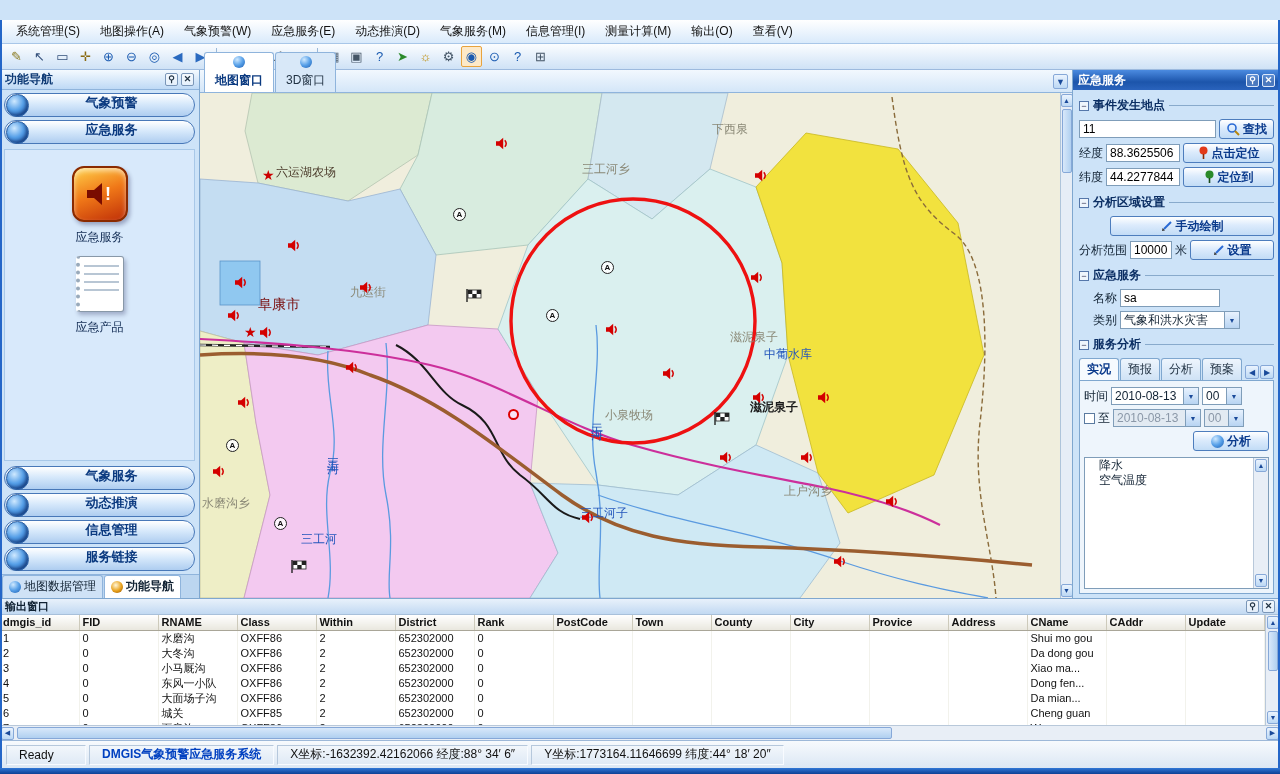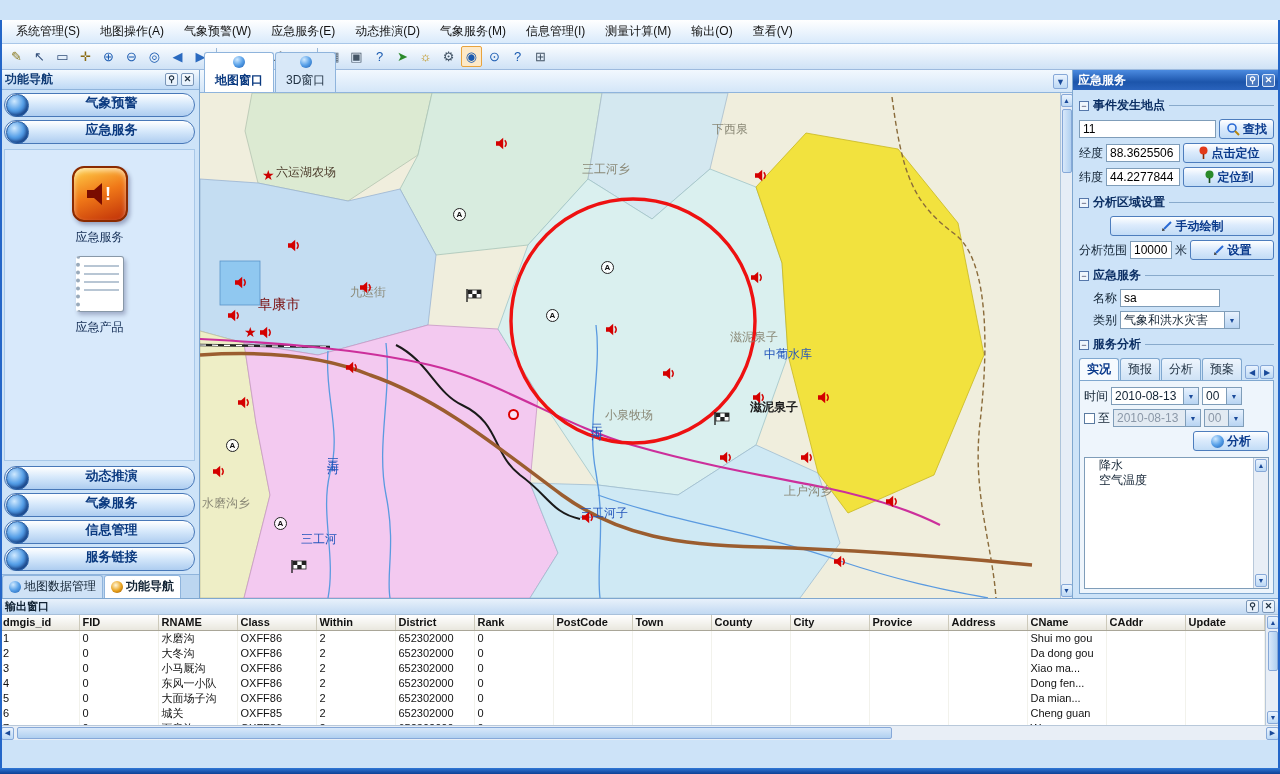--- a/index.html
+++ b/index.html
@@ -270,25 +270,25 @@
             <div class="prd-line"></div>
             <div class="prd-line"></div>
             <div class="prd-line"></div>
         </div>
         <div class="shortcut-label">应急产品</div>
       </div>
     </div>
     <div id="nav-bottom-groups">
         <div class="nav-group">
           <span class="globe-ico"></span>
-          <span class="nav-group-label">动态推演</span>
+          <span class="nav-group-label">气象服务</span>
         </div>
         <div class="nav-group">
           <span class="globe-ico"></span>
-          <span class="nav-group-label">气象服务</span>
+          <span class="nav-group-label">动态推演</span>
         </div>
         <div class="nav-group">
           <span class="globe-ico"></span>
           <span class="nav-group-label">信息管理</span>
         </div>
         <div class="nav-group">
           <span class="globe-ico"></span>
           <span class="nav-group-label">服务链接</span>
         </div>
       </div>
@@ -799,16 +799,23 @@
     </div>
     <div class="out-hscroll">
       <span class="sb-ar">◀</span>
       <span class="htrack">
           <span class="hthumb"></span>
         </span>
       <span class="sb-ar">▶</span>
     </div>
   </div>
 
+  <div class="statusbar">
+    <span class="sb-cell" style="min-width:80px;">Ready</span>
+    <span class="sb-cell sys">DMGIS气象预警应急服务系统</span>
+    <span class="sb-cell">X坐标:-1632392.42162066 经度:88° 34′ 6″</span>
+    <span class="sb-cell">Y坐标:1773164.11646699 纬度:44° 18′ 20″</span>
+    <span class="sb-fill"></span>
+  </div>
   <div class="bottomframe"></div>
   <div class="frame-side left"></div>
   <div class="frame-side right"></div>
 </div>
 
 </body></html>

